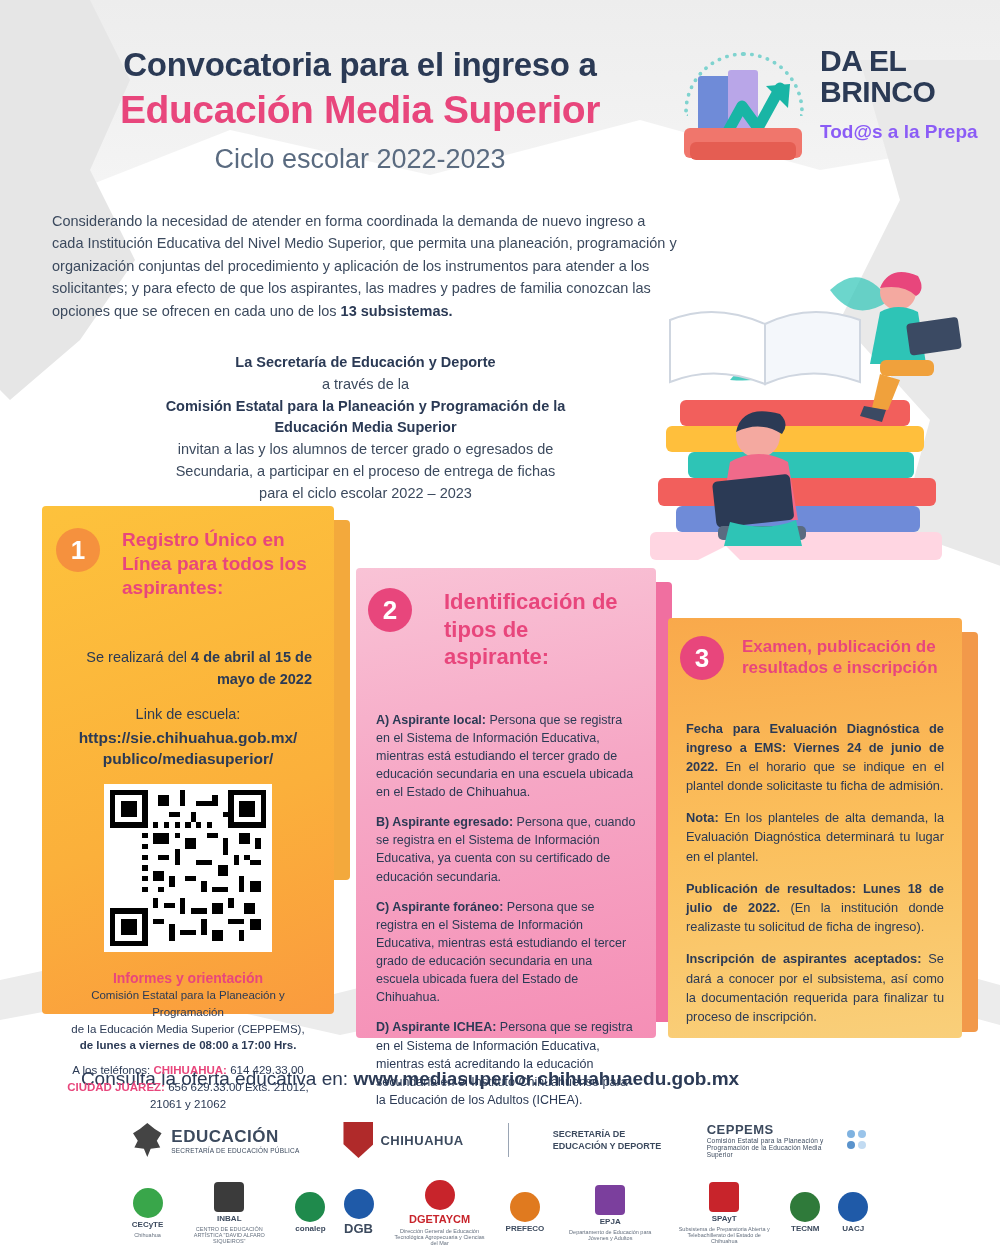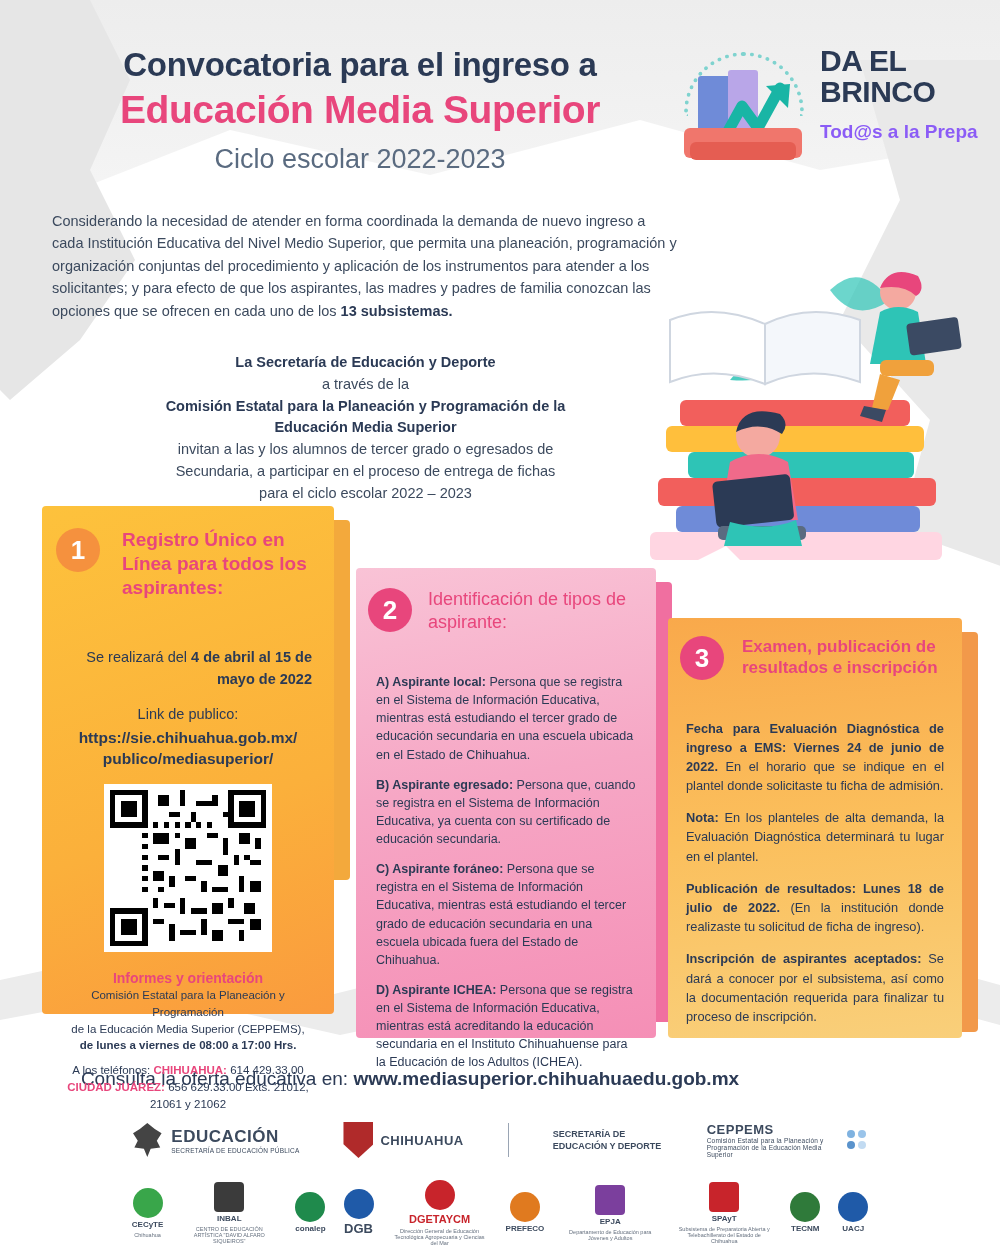--- a/index.html
+++ b/index.html
@@ -121,21 +121,21 @@
   .c1-info .t { font-size: 11.5px; line-height: 1.45; margin-top: 1px; }
   .c1-info .t b { font-weight: bold; }
   .c1-info .p { font-size: 11.5px; line-height: 1.5; margin-top: 8px; }
   .c1-info .p .k { font-weight: bold; color: #e8467c; }
 
   
   .c2-shadow { left: 372px; top: 582px; width: 300px; height: 440px; background: #f06fa0; }
   .c2 { left: 356px; top: 568px; width: 300px; height: 470px; z-index: 3;
         background: linear-gradient(170deg,#f9c3d6 0%, #f6a7c5 45%, #f58fb6 100%); padding: 20px 20px 14px 20px; }
   .c2 .step-badge { left: 12px; top: 20px; background: #e8467c; }
-  .c2-title { margin-left: 52px; font-size: 18px; font-weight: normal; color: #e8467c; line-height: 1.25; }
+  .c2-title { margin-left: 68px; font-size: 22px; font-weight: bold; color: #e8467c; line-height: 1.25; }
   .c2-body { margin-top: 40px; font-size: 12.5px; line-height: 1.45; color: #2b3a55; }
   .c2-body p { margin-bottom: 12px; }
   .c2-body b { font-weight: bold; }
 
   
   .c3-shadow { left: 684px; top: 632px; width: 294px; height: 400px; background: #f2994a; }
   .c3 { left: 668px; top: 618px; width: 294px; height: 420px; z-index: 3;
         background: linear-gradient(175deg,#f9a94b 0%, #fbbf5c 50%, #f9cf7a 100%); padding: 18px 18px 14px 18px; }
   .c3 .step-badge { left: 12px; top: 18px; background: #e8467c; }
   .c3-title { margin-left: 56px; font-size: 17px; font-weight: bold; color: #e8467c; line-height: 1.25; }
@@ -262,21 +262,21 @@
   <div class="card-shadow c1-shadow"></div>
   <div class="card c1">
     <div class="step-badge">1</div>
     <div class="c1-title">Registro Único en Línea para todos los aspirantes:</div>
 
     <div class="c1-body">
       <span>Se realizará del </span><b>4 de abril al 15 de mayo de 2022</b>
     </div>
 
     <div class="c1-link">
-      <div style="font-weight:normal;font-size:14.5px;margin-bottom:4px;">Link de publico:</div>
+      <div style="font-weight:normal;font-size:14.5px;margin-bottom:4px;">Link de escuela:</div>
       <div>https://sie.chihuahua.gob.mx/</div>
       <div>publico/mediasuperior/</div>
     </div>
 
     <div class="qr-wrap">
       <svg class="qr" viewBox="0 0 29 29" shape-rendering="crispEdges">
         <rect width="29" height="29" fill="#fff"></rect>
         <g fill="#000">
 
           <rect x="0" y="0" width="7" height="1"></rect>

